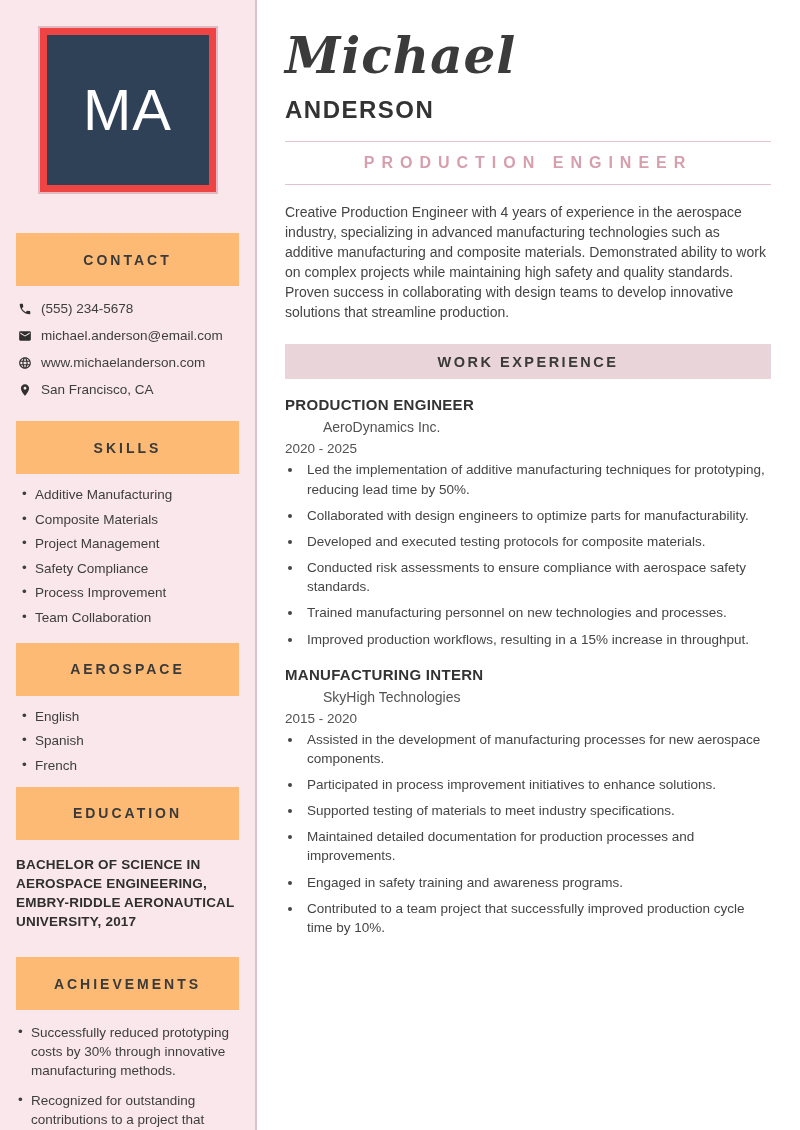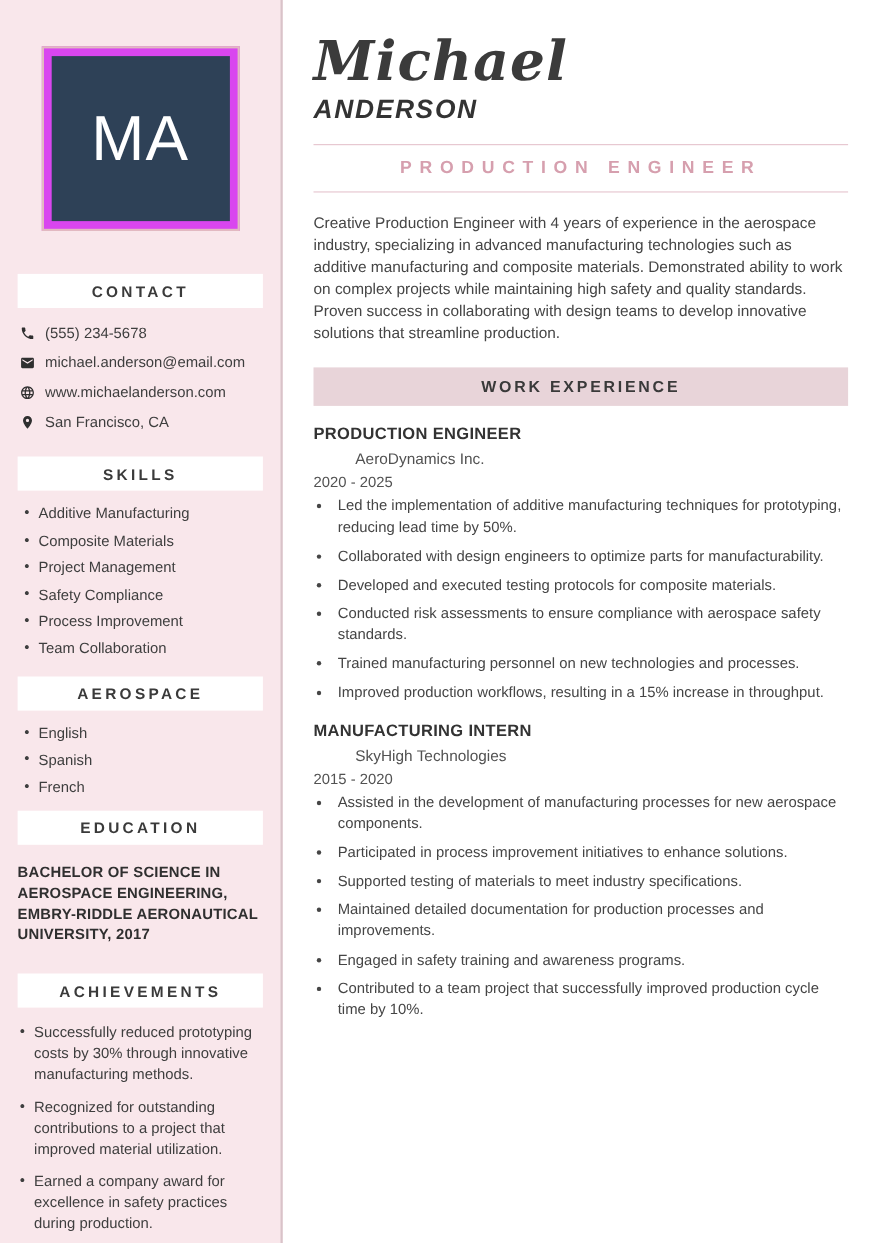--- a/index.html
+++ b/index.html
@@ -6,32 +6,32 @@
   html, body { background: #ffffff; }
   body { font-family: "Liberation Sans", sans-serif; color: #3e3e3e; }
   .page { width: 800px; height: 1130px; display: flex; background: #ffffff; overflow: hidden; }
 
   
   .sidebar {
     width: 257px; flex: 0 0 257px; background: #f9e7eb;
     border-right: 2px solid #d9c3c9; padding-top: 26px;
   }
   .avatar-frame {
-    width: 180px; height: 168px; margin: 16px auto;
-    background: #d946ef; border: 2px solid #e2b9c1; padding: 7px;
+    width: 180px; height: 168px; margin: 0 auto;
+    background: #ef4444; border: 2px solid #e2b9c1; padding: 7px;
   }
   .avatar-box {
     width: 100%; height: 100%; background: #2e4157;
     display: flex; align-items: center; justify-content: center;
   }
   .avatar-initials {
     color: #ffffff; font-size: 58px; font-weight: 500; letter-spacing: 1px; line-height: 1;
   }
   .side-band {
-    height: 31px; margin: 0 16px; background: #ffffff;
+    height: 53px; margin: 0 16px; background: #fdba74;
     display: flex; align-items: center; justify-content: center;
   }
   .side-band span {
     font-size: 14px; font-weight: 700; letter-spacing: 3px; color: #3a3a3a;
   }
   .band-contact { margin-top: 39px; }
   .band-skills { margin-top: 24px; }
   .band-languages { margin-top: 18px; }
   .band-education { margin-top: 14px; }
   .band-achievements { margin-top: 26px; }
@@ -62,21 +62,21 @@
   }
   ul.ach-list li::before { content: "•"; position: absolute; left: 0; top: -1px; }
 
   
   .main { flex: 1; padding: 30px 29px 0 28px; }
   .first-name {
     font-family: "DejaVu Serif", serif; font-style: italic; font-weight: 600;
     font-size: 50px; line-height: 1.05; color: #3b3b3b; letter-spacing: 1px;
   }
   .last-name {
-    font-size: 24px; font-weight: 800; letter-spacing: 1.5px; color: #333333; margin-top: 3px; font-style: italic;
+    font-size: 24px; font-weight: 800; letter-spacing: 1.5px; color: #333333; margin-top: 13px;
   }
   .title-block {
     margin-top: 17px; border-top: 1px solid #e5c3cd; border-bottom: 1px solid #e5c3cd;
     text-align: center; padding: 12px 0;
   }
   .job-title-text {
     color: #d69fae; font-size: 16px; font-weight: 600; letter-spacing: 7px;
   }
   .summary {
     margin-top: 17px; font-size: 14px; line-height: 1.44; color: #454545;

